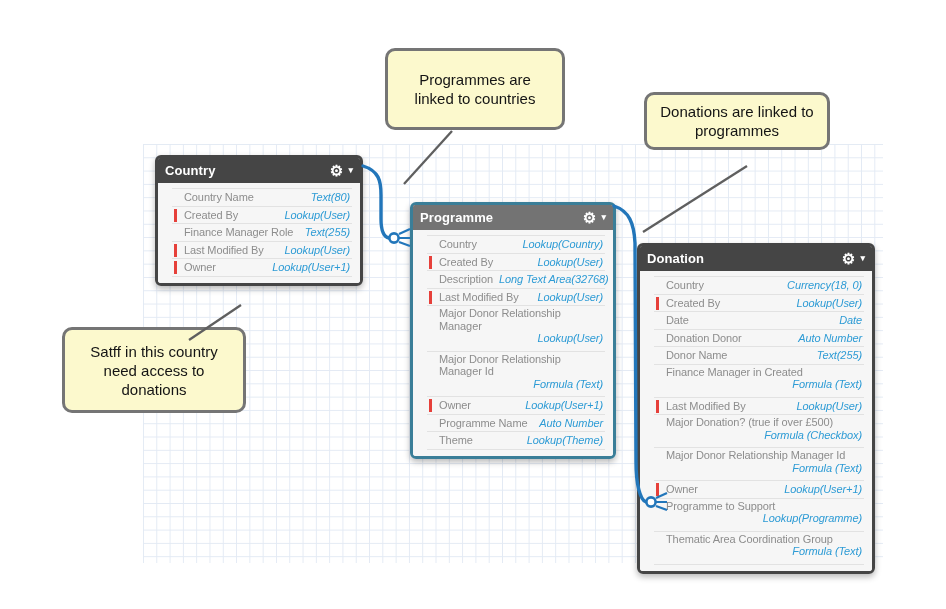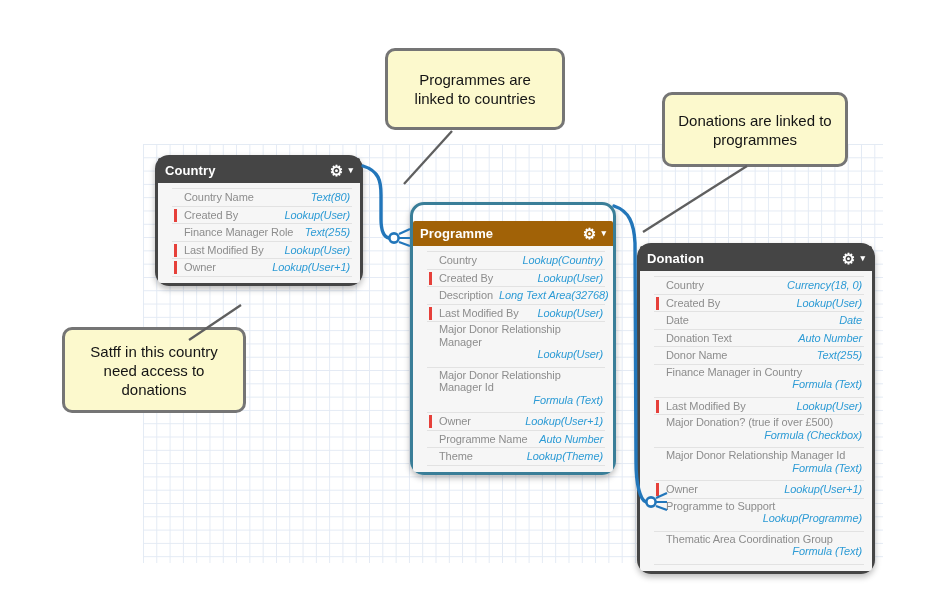--- a/index.html
+++ b/index.html
@@ -8,29 +8,29 @@
 
   
   #canvas{position:absolute;left:143px;top:144px;width:740px;height:419px;
     background-color:#ffffff;
     background-image:
       linear-gradient(to right,#e3eaf4 1px,transparent 1px),
       linear-gradient(to bottom,#e3eaf4 1px,transparent 1px);
     background-size:13.3px 13.3px;}
 
   
-  .table{position:absolute;border-radius:14px;box-sizing:border-box;z-index:2;
+  .table{position:absolute;border-radius:6px;box-sizing:border-box;z-index:2;
          box-shadow:0 3px 6px rgba(0,0,0,.28);}
   .table.dark{border:3px solid #454545;}
   .table.teal{border:3px solid #3a7e98;}
   .thead{height:25px;display:flex;align-items:center;padding:0 7px;
          color:#fff;font-weight:bold;font-size:13px;letter-spacing:.1px;
          border-radius:2px 2px 0 0;}
   .table.dark .thead{background:#454545;}
-  .table.teal .thead{background:#a16207;margin-top:16px;}
+  .table.teal .thead{background:#737373;}
   .thead .spacer{flex:1;}
   .gear{font-size:15px;line-height:1;margin-right:5px;cursor:pointer;}
   .caret{font-size:9px;line-height:1;cursor:pointer;}
   .tbody{background:#f6f6f6;border-radius:0 0 3px 3px;padding:5px 8px 6px 0;}
   .row{margin-left:14px;position:relative;display:flex;justify-content:space-between;
        gap:6px;align-items:flex-end;font-size:11px;line-height:12.5px;
        padding:2px 2px 2px 12px;border-bottom:1px solid #e2e2e2;letter-spacing:-.1px;}
   .row:first-child{border-top:1px solid #e2e2e2;}
   .fname{color:#8d8d8d;white-space:nowrap;}
   .ftype{color:#2d9bd5;font-style:italic;white-space:nowrap;text-align:right;}
@@ -149,29 +149,29 @@
         </div>
         <div class="row req">
           <span class="fname">Created By</span>
           <span class="ftype">Lookup(User)</span>
         </div>
         <div class="row">
           <span class="fname">Date</span>
           <span class="ftype">Date</span>
         </div>
         <div class="row">
-          <span class="fname">Donation Text</span>
+          <span class="fname">Donation Donor</span>
           <span class="ftype">Auto Number</span>
         </div>
         <div class="row">
           <span class="fname">Donor Name</span>
           <span class="ftype">Text(255)</span>
         </div>
         <div class="row wrap">
-          <span class="fname">Finance Manager in Country</span>
+          <span class="fname">Finance Manager in Created</span>
           <span class="ftype">Formula (Text)</span>
         </div>
         <div class="row req">
           <span class="fname">Last Modified By</span>
           <span class="ftype">Lookup(User)</span>
         </div>
         <div class="row wrap">
           <span class="fname">Major Donation? (true if over £500)</span>
           <span class="ftype">Formula (Checkbox)</span>
         </div>
@@ -190,21 +190,21 @@
         <div class="row wrap">
           <span class="fname">Thematic Area Coordination Group</span>
           <span class="ftype">Formula (Text)</span>
         </div>
       </div>
   </div>
 
   <div class="note" style="left:385px;top:48px;width:180px;height:82px">
     <span>Programmes are linked to countries</span>
   </div>
-  <div class="note" style="left:662px;top:92px;width:186px;height:75px">
+  <div class="note" style="left:644px;top:92px;width:186px;height:58px">
     <span>Donations are linked to programmes</span>
   </div>
   <div class="note" style="left:62px;top:327px;width:184px;height:86px">
     <span>Satff in this country need access to donations</span>
   </div>
 
   <svg id="overlay" viewBox="0 0 946 609">
 
     <path d="M452,131 L404,184" stroke="#5f5f5f" stroke-width="2.3" fill="none"></path>
     <path d="M747,166 L643,232" stroke="#5f5f5f" stroke-width="2.3" fill="none"></path>

